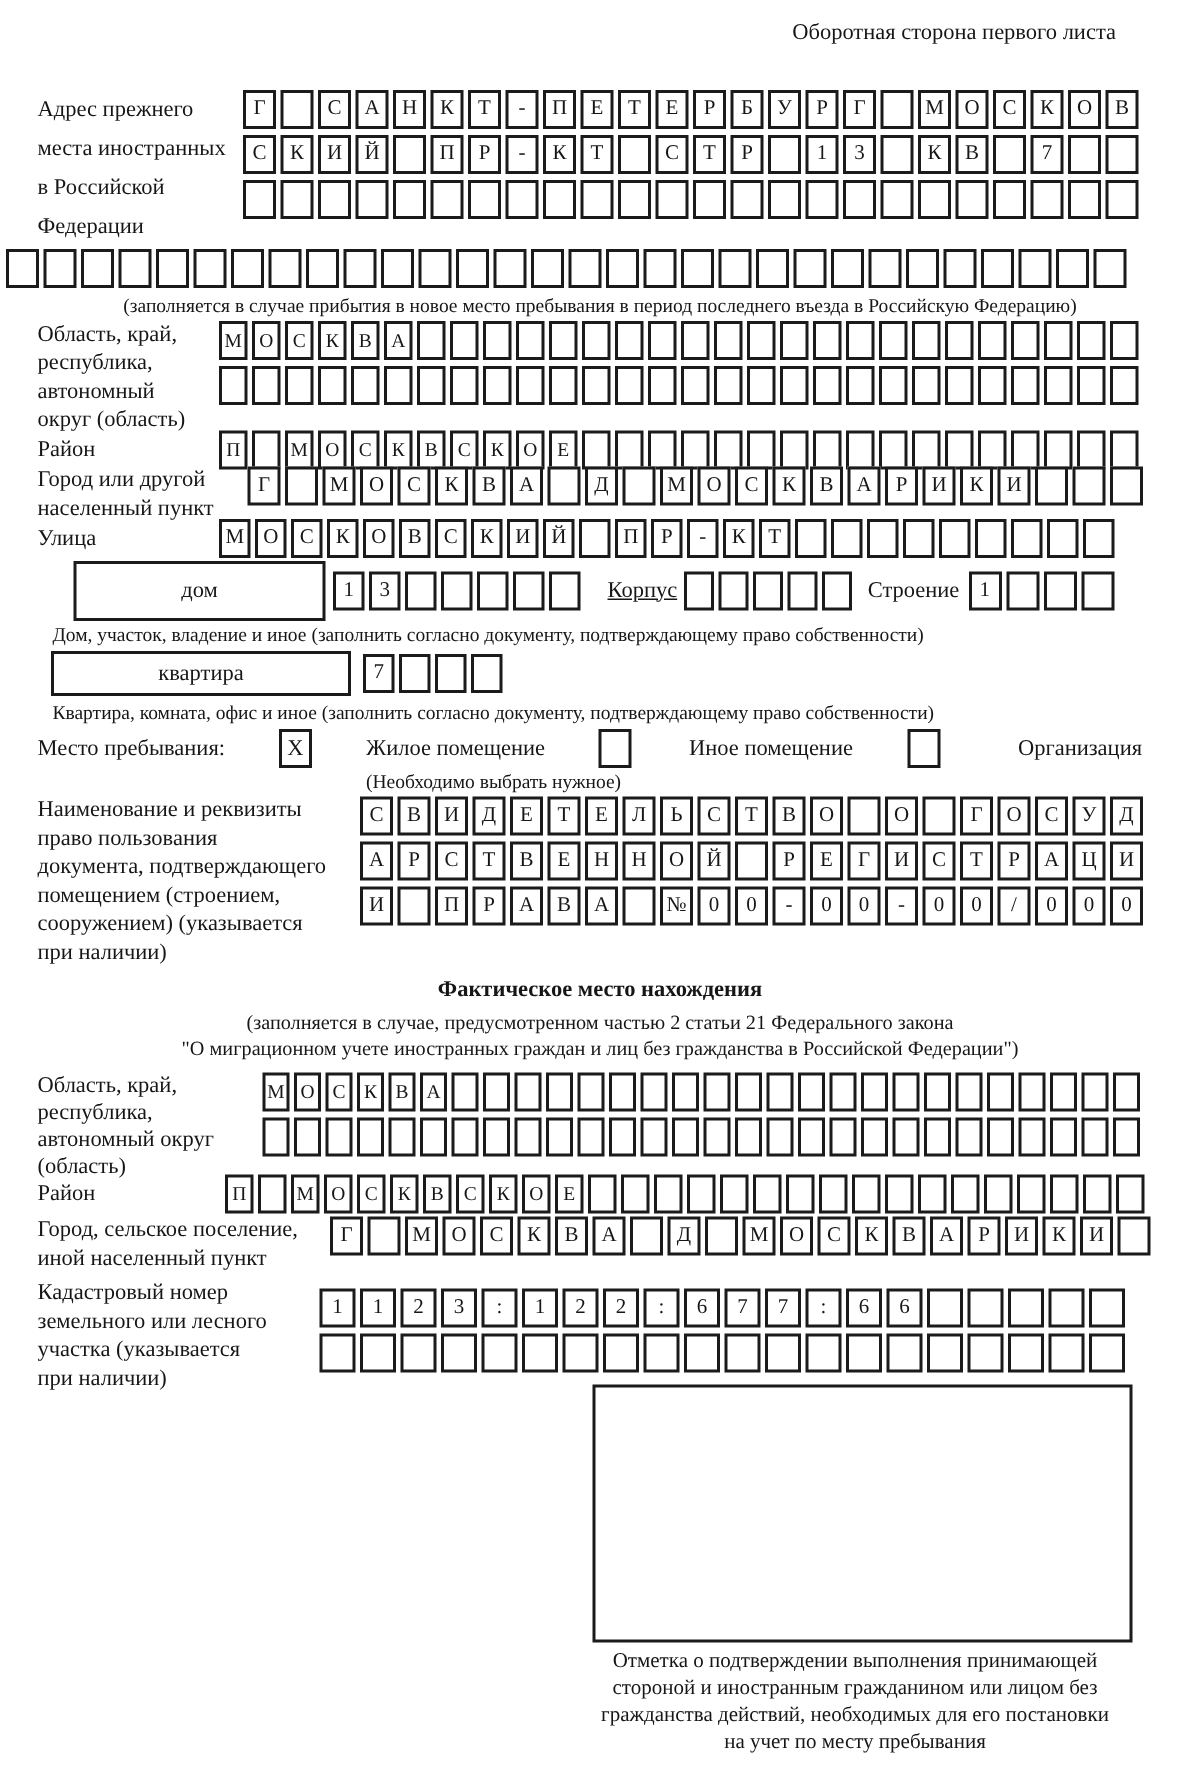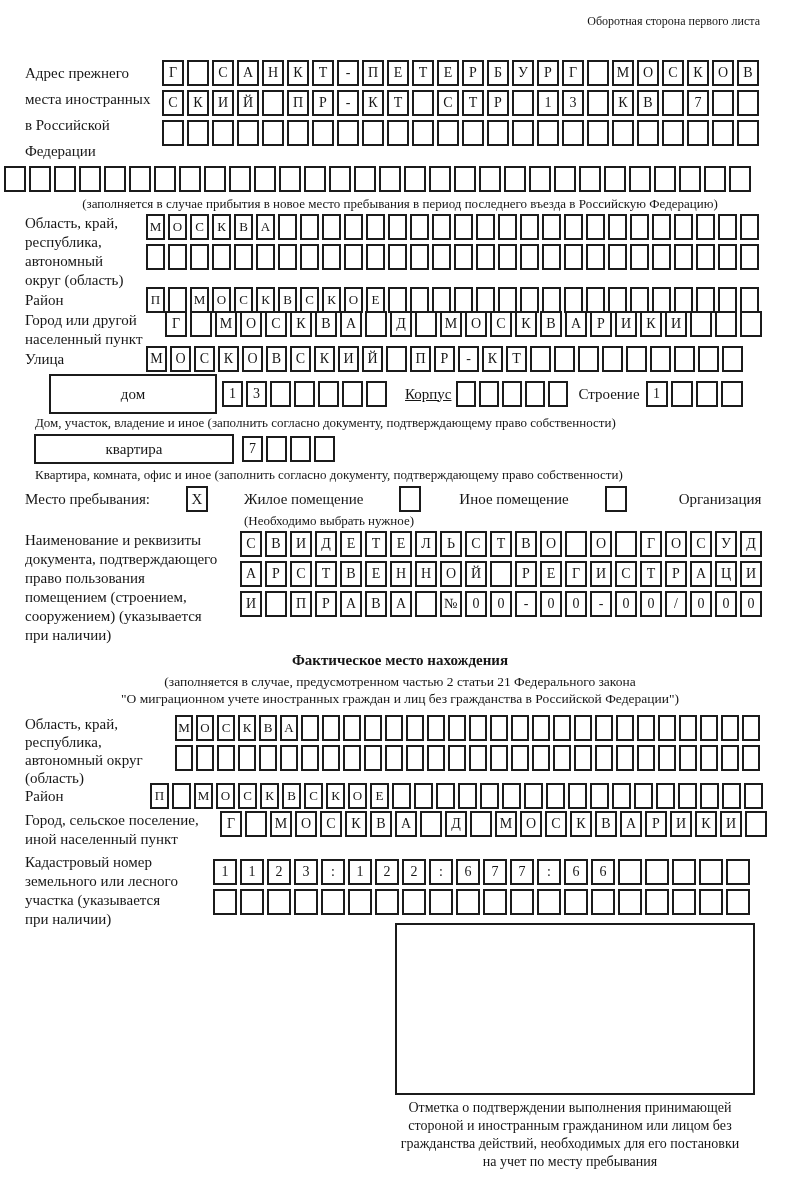--- a/index.html
+++ b/index.html
@@ -2,21 +2,21 @@
 <html><head>
 <meta charset="utf-8">
 <style>
   html,body{margin:0;padding:0;background:#fff;}
   .page{
     width:800px;height:1180px;box-sizing:border-box;position:relative;
     background:#fff;color:#161616;overflow:hidden;
     font-family:"Liberation Serif","DejaVu Serif",serif;
     padding-top:14px;
   }
-  .hdr{ text-align:right; padding-right:40px; font-size:12px; height:20px; }
+  .hdr{ text-align:right; padding-right:56px; font-size:15px; height:20px; }
   .block{ display:flex; align-items:flex-start; margin-left:25px; }
   .flabel{ font-size:15px; line-height:19px; flex:0 0 auto; }
   .flabel.lh26{ line-height:26px; }
   .w137{width:137px;} .w121{width:121px;} .w140{width:140px;} .w215{width:215px;}
   .w150{width:150px;} .w125{width:125px;} .w195{width:195px;} .w188{width:188px;}
   .fcells{ flex:0 0 auto; }
   .cellrow{ display:flex; gap:3px; margin-bottom:4px; }
   .cellrow:last-child{ margin-bottom:0; }
   .cell{
     height:26px; border:2px solid #1b1b1b; box-sizing:border-box; background:#fff;
@@ -424,22 +424,22 @@
     <div class="checkbox"></div>
     <div class="inline-lbl opt-lbl2">Иное помещение</div>
     <div class="checkbox"></div>
     <div class="inline-lbl opt-lbl3">Организация</div>
   </div>
   <div class="note choose-note">(Необходимо выбрать нужное)</div>
 
   <div class="block b-doc">
     <div class="flabel w215">
       <div>Наименование и реквизиты</div>
+      <div>право пользования</div>
       <div>документа, подтверждающего</div>
-      <div>право пользования</div>
       <div>помещением (строением,</div>
       <div>сооружением) (указывается</div>
       <div>при наличии)</div>
     </div>
     <div class="fcells">
       <div class="cellrow cw22">
           <div class="cell">С</div>
           <div class="cell">В</div>
           <div class="cell">И</div>
           <div class="cell">Д</div>

